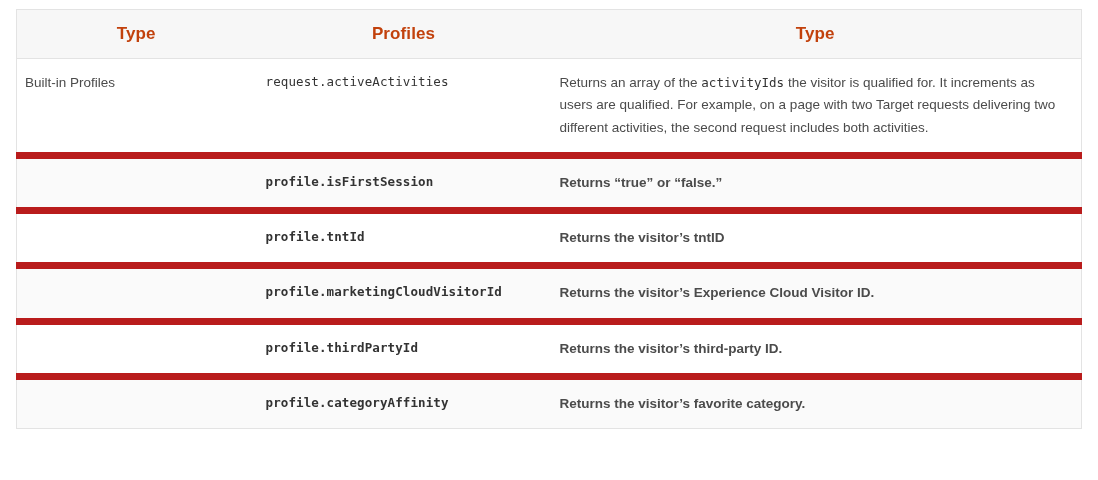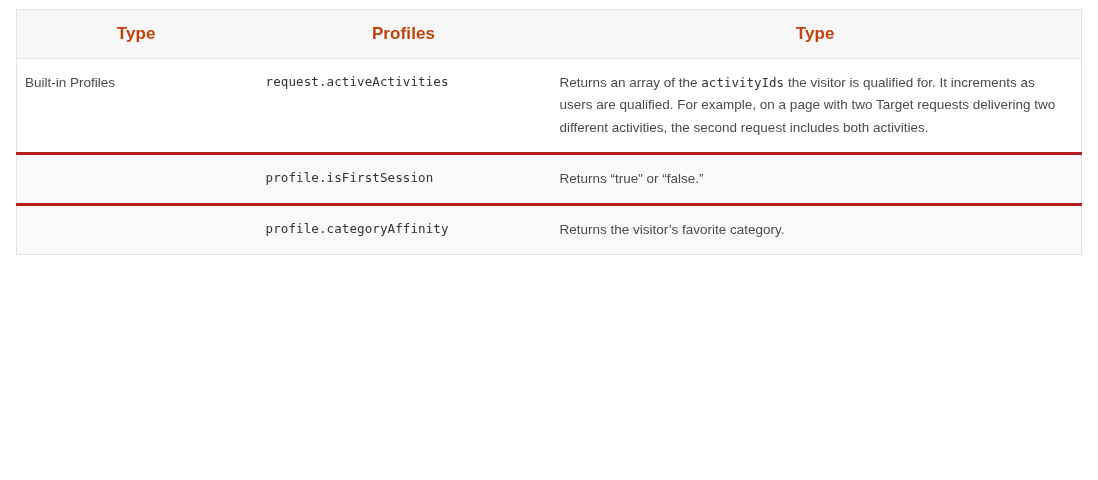--- a/index.html
+++ b/index.html
@@ -50,21 +50,22 @@
     letter-spacing: 0.1px;
   }
 
   tbody tr {
     background: #ffffff;
   }
   tbody tr.alt {
     background: #fafafa;
   }
   tbody tr + tr td {
-    border-top: 3px solid #b91c1c;
+    border-top: 7px solid #b91c1c;
+    font-weight: bold;
   }
 
   tbody td {
     vertical-align: top;
     padding: 13px 10px 13px 8px;
     font-size: 13.5px;
     line-height: 1.65;
     color: #4b4b4b;
   }
 
@@ -117,22 +118,37 @@
       </tr>
 
       <tr class="alt">
         <td class="type-cell"></td>
         <td class="param-cell">profile.isFirstSession</td>
         <td class="notes-cell">Returns “true” or “false.”</td>
       </tr>
 
 
 
+      <tr>
+        <td class="type-cell"></td>
+        <td class="param-cell">profile.tntId</td>
+        <td class="notes-cell">Returns the visitor’s tntID</td>
+      </tr>
 
+      <tr class="alt">
+        <td class="type-cell"></td>
+        <td class="param-cell">profile.marketingCloudVisitorId</td>
+        <td class="notes-cell">Returns the visitor’s Experience Cloud Visitor ID.</td>
+      </tr>
 
+      <tr>
+        <td class="type-cell"></td>
+        <td class="param-cell">profile.thirdPartyId</td>
+        <td class="notes-cell">Returns the visitor’s third-party ID.</td>
+      </tr>
 
       <tr class="alt">
         <td class="type-cell"></td>
         <td class="param-cell">profile.categoryAffinity</td>
         <td class="notes-cell">Returns the visitor’s favorite category.</td>
       </tr>
 
     </tbody>
   </table>
 </div>

